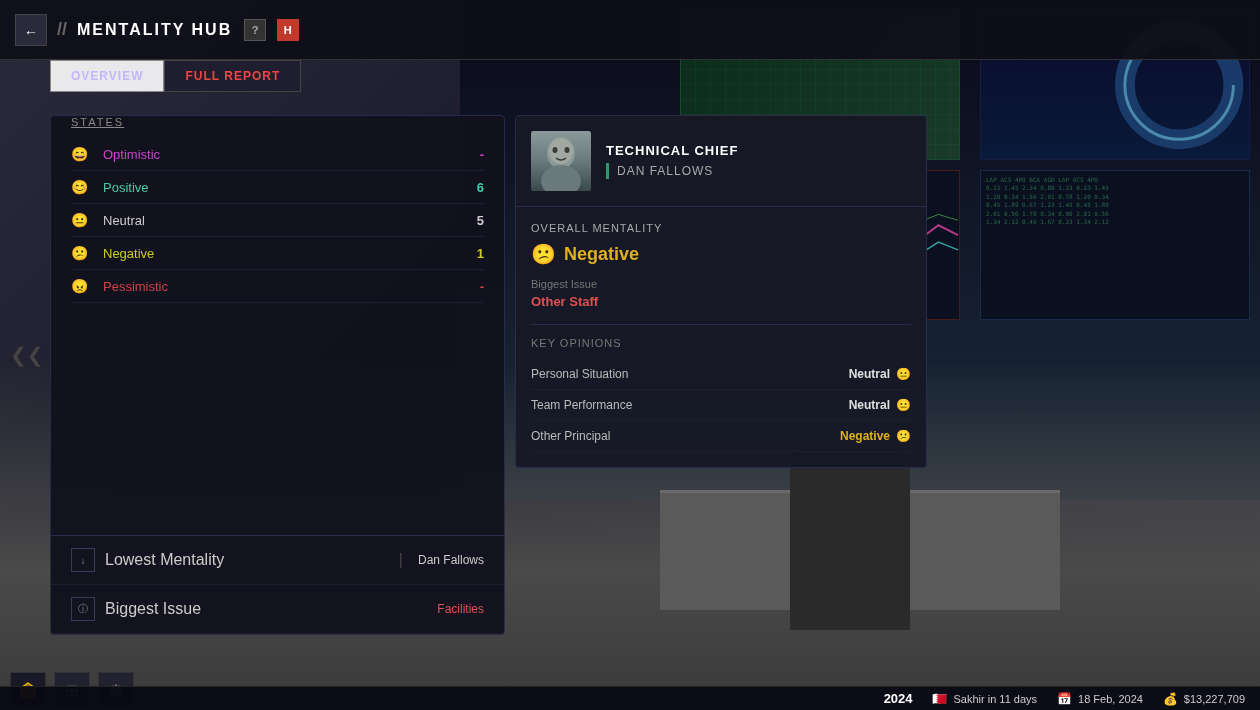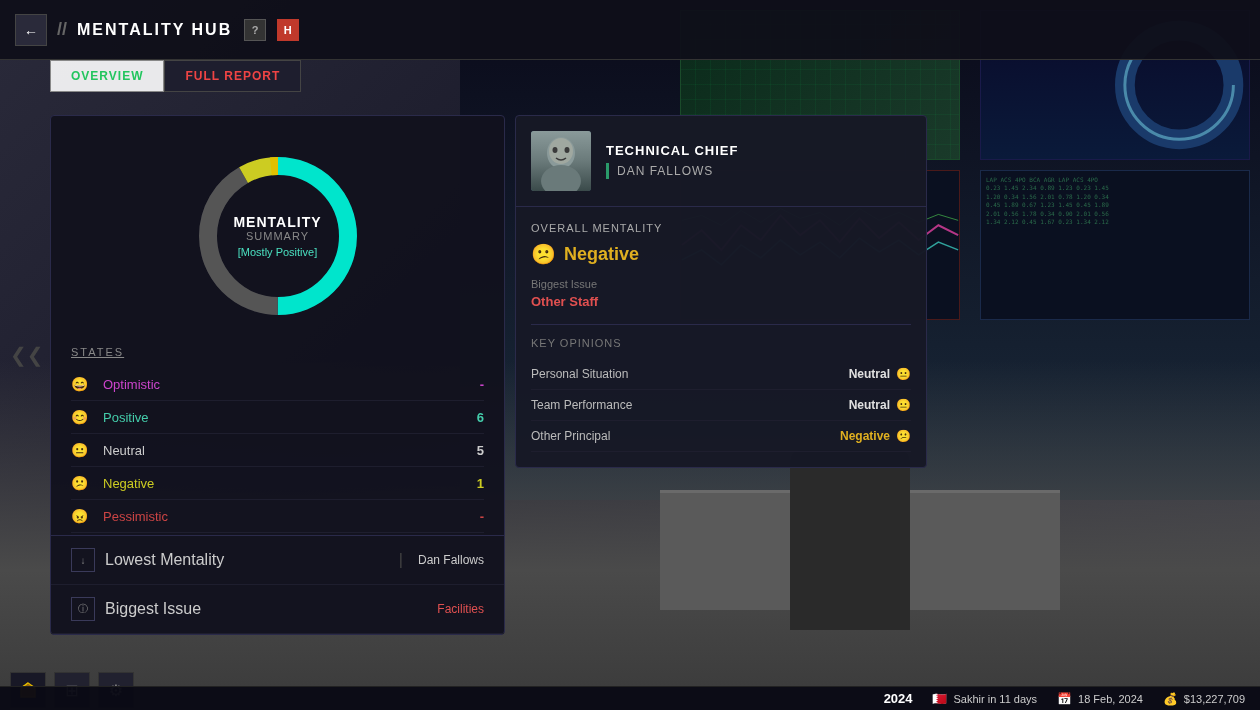--- a/index.html
+++ b/index.html
@@ -150,21 +150,21 @@
     .tab {
       padding: 8px 20px;
       font-size: 12px;
       font-weight: bold;
       letter-spacing: 1px;
       cursor: pointer;
       border: 1px solid #444;
     }
     .tab-active {
       background: rgba(255,255,255,0.9);
-      color: #22c55e;
+      color: #c4b5fd;
       border-color: #888;
     }
     .tab-inactive {
       background: rgba(30,30,45,0.9);
       color: #ef4444;
       border-color: #444;
     }
 
     
     .left-panel {
@@ -532,41 +532,20 @@
 
 <div class="tabs-bar">
   <div class="tab tab-active">OVERVIEW</div>
   <div class="tab tab-inactive">FULL REPORT</div>
 </div>
 
 <div class="side-arrow">❮❮</div>
 
 <div class="left-panel">
 
-  <div class="chart-area">
-    <div class="donut-container">
-      <svg class="donut-svg" viewBox="0 0 180 180">
-
-        <circle cx="90" cy="90" r="70" fill="none" stroke="#1a1a2a" stroke-width="18"></circle>
-
-        <circle cx="90" cy="90" r="70" fill="none" stroke="#00e5cc" stroke-width="18" stroke-dasharray="219.9 219.9" stroke-dashoffset="-0" transform="rotate(-90 90 90)"></circle>
-
-        <circle cx="90" cy="90" r="70" fill="none" stroke="#555555" stroke-width="18" stroke-dasharray="183.2 256.6" stroke-dashoffset="-219.9" transform="rotate(-90 90 90)"></circle>
-
-        <circle cx="90" cy="90" r="70" fill="none" stroke="#cccc22" stroke-width="18" stroke-dasharray="36.6 403.2" stroke-dashoffset="-403.1" transform="rotate(-90 90 90)"></circle>
-
-        <circle cx="90" cy="90" r="70" fill="none" stroke="#e0c000" stroke-width="18" stroke-dasharray="8 431.8" stroke-dashoffset="-431.8" transform="rotate(-90 90 90)"></circle>
-      </svg>
-      <div class="donut-center-text">
-        <div class="donut-label">MENTALITY</div>
-        <div class="donut-sublabel">SUMMARY</div>
-        <div class="donut-status">[Mostly Positive]</div>
-      </div>
-    </div>
-  </div>
 
   <div class="states-section">
     <div class="states-title">STATES</div>
 
     <div class="state-row">
       <span class="state-emoji color-optimistic">😄</span>
       <span class="state-label color-optimistic">Optimistic</span>
       <span class="state-count color-optimistic">-</span>
     </div>
     <div class="state-row">

